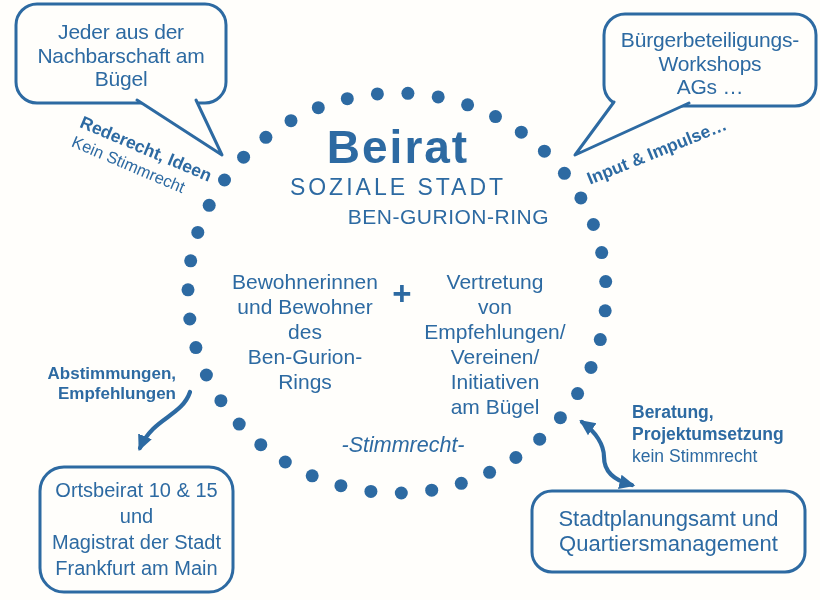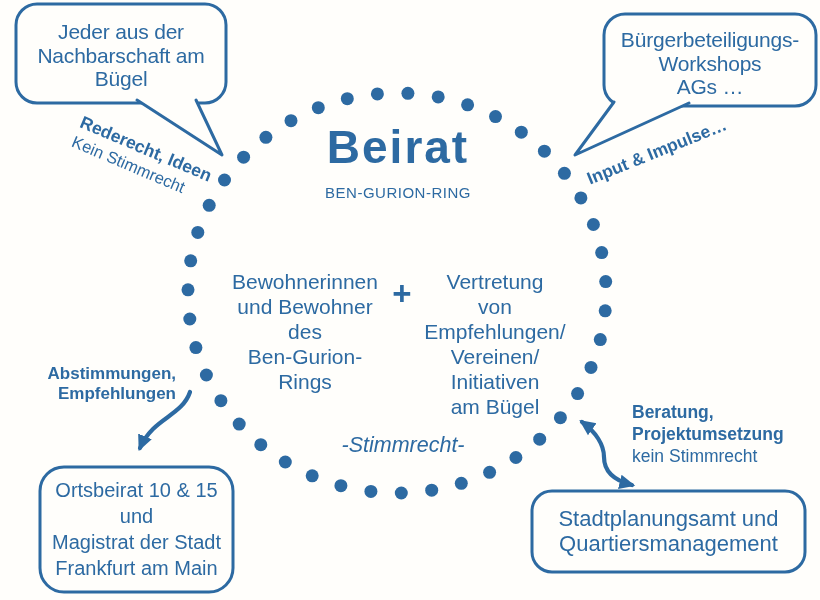--- a/index.html
+++ b/index.html
@@ -11,21 +11,21 @@
   }
   .stage svg{position:absolute;left:0;top:0;}
   .abs{position:absolute;}
   .ml{white-space:pre-line;}
   .ctr{text-align:center;}
   .bubble-text{font-size:21px; line-height:23.5px; letter-spacing:-0.2px;}
   .box-text{font-size:20px; line-height:26px;}
   .brbox-text{font-size:22px; line-height:25px;}
   .title-beirat{font-size:46px; font-weight:bold; letter-spacing:2px; line-height:46px;text-align:center;}
   .title-sub1{font-size:23px; letter-spacing:3px; line-height:25px; margin-top:5px;}
-  .title-sub2{font-size:15px; letter-spacing:0.5px; line-height:25px; margin-top:10px;}
+  .title-sub2{font-size:21px; letter-spacing:0.5px; line-height:25px; margin-top:4px;text-align:right;}
   .group-text{font-size:21px; line-height:25px;}
   .plus{font-size:33px; font-weight:bold; line-height:33px;}
   .voting{font-size:21.5px;font-style:italic;}
   .ann-bold{font-weight:bold; font-size:17.5px; line-height:21px;}
   .ann-reg{font-size:16.5px; line-height:21px;}
   .rot-tl{transform:rotate(23deg); transform-origin:0 0;}
   .rot-tr{transform:rotate(-22deg); transform-origin:0 0;}
   .ann-ml-block{font-weight:bold; font-size:17px; line-height:19.5px;text-align:right;}
   .ann-br-bold{font-weight:bold; font-size:17.5px; line-height:22px;}
   .ann-br-reg{font-size:17.5px; line-height:22px;}
@@ -114,20 +114,21 @@
   <div class="abs box-text ml ctr" style="left:43px; top:477px; width:187px;">Ortsbeirat 10 &amp; 15
 und
 Magistrat der Stadt
 Frankfurt am Main</div>
 
   <div class="abs brbox-text ml ctr" style="left:534px; top:506px; width:269px;">Stadtplanungsamt und
 Quartiersmanagement</div>
 
   <div class="abs ctr" style="left:247px; top:124px; width:302px;">
     <div class="title-beirat">Beirat</div>
+    <div class="title-sub1">SOZIALE STADT</div>
     <div class="title-sub2">BEN-GURION-RING</div>
   </div>
 
   <div class="abs group-text ml ctr" style="left:224px; top:269px; width:162px;">Bewohnerinnen
 und Bewohner
 des
 Ben-Gurion-Rings</div>
 
   <div class="abs plus ctr" style="left:386px; top:277px; width:32px;">+</div>
 

